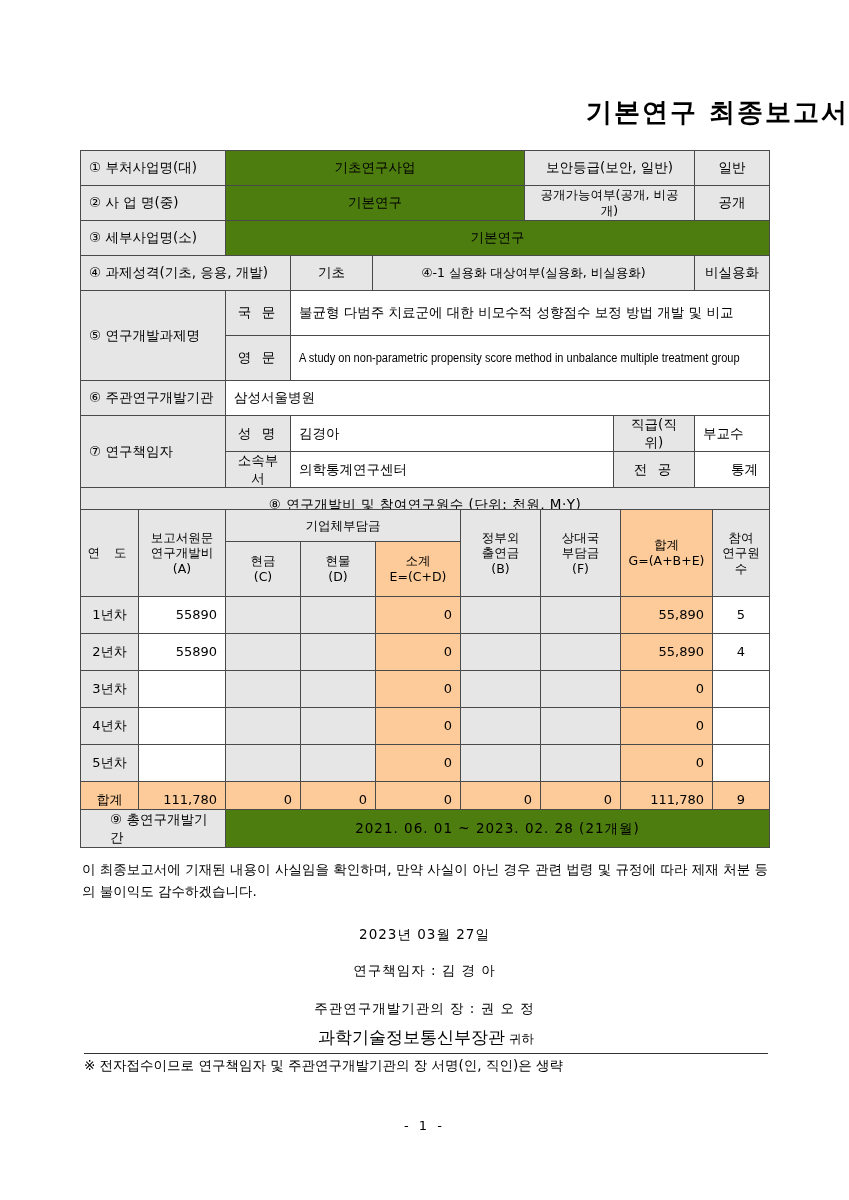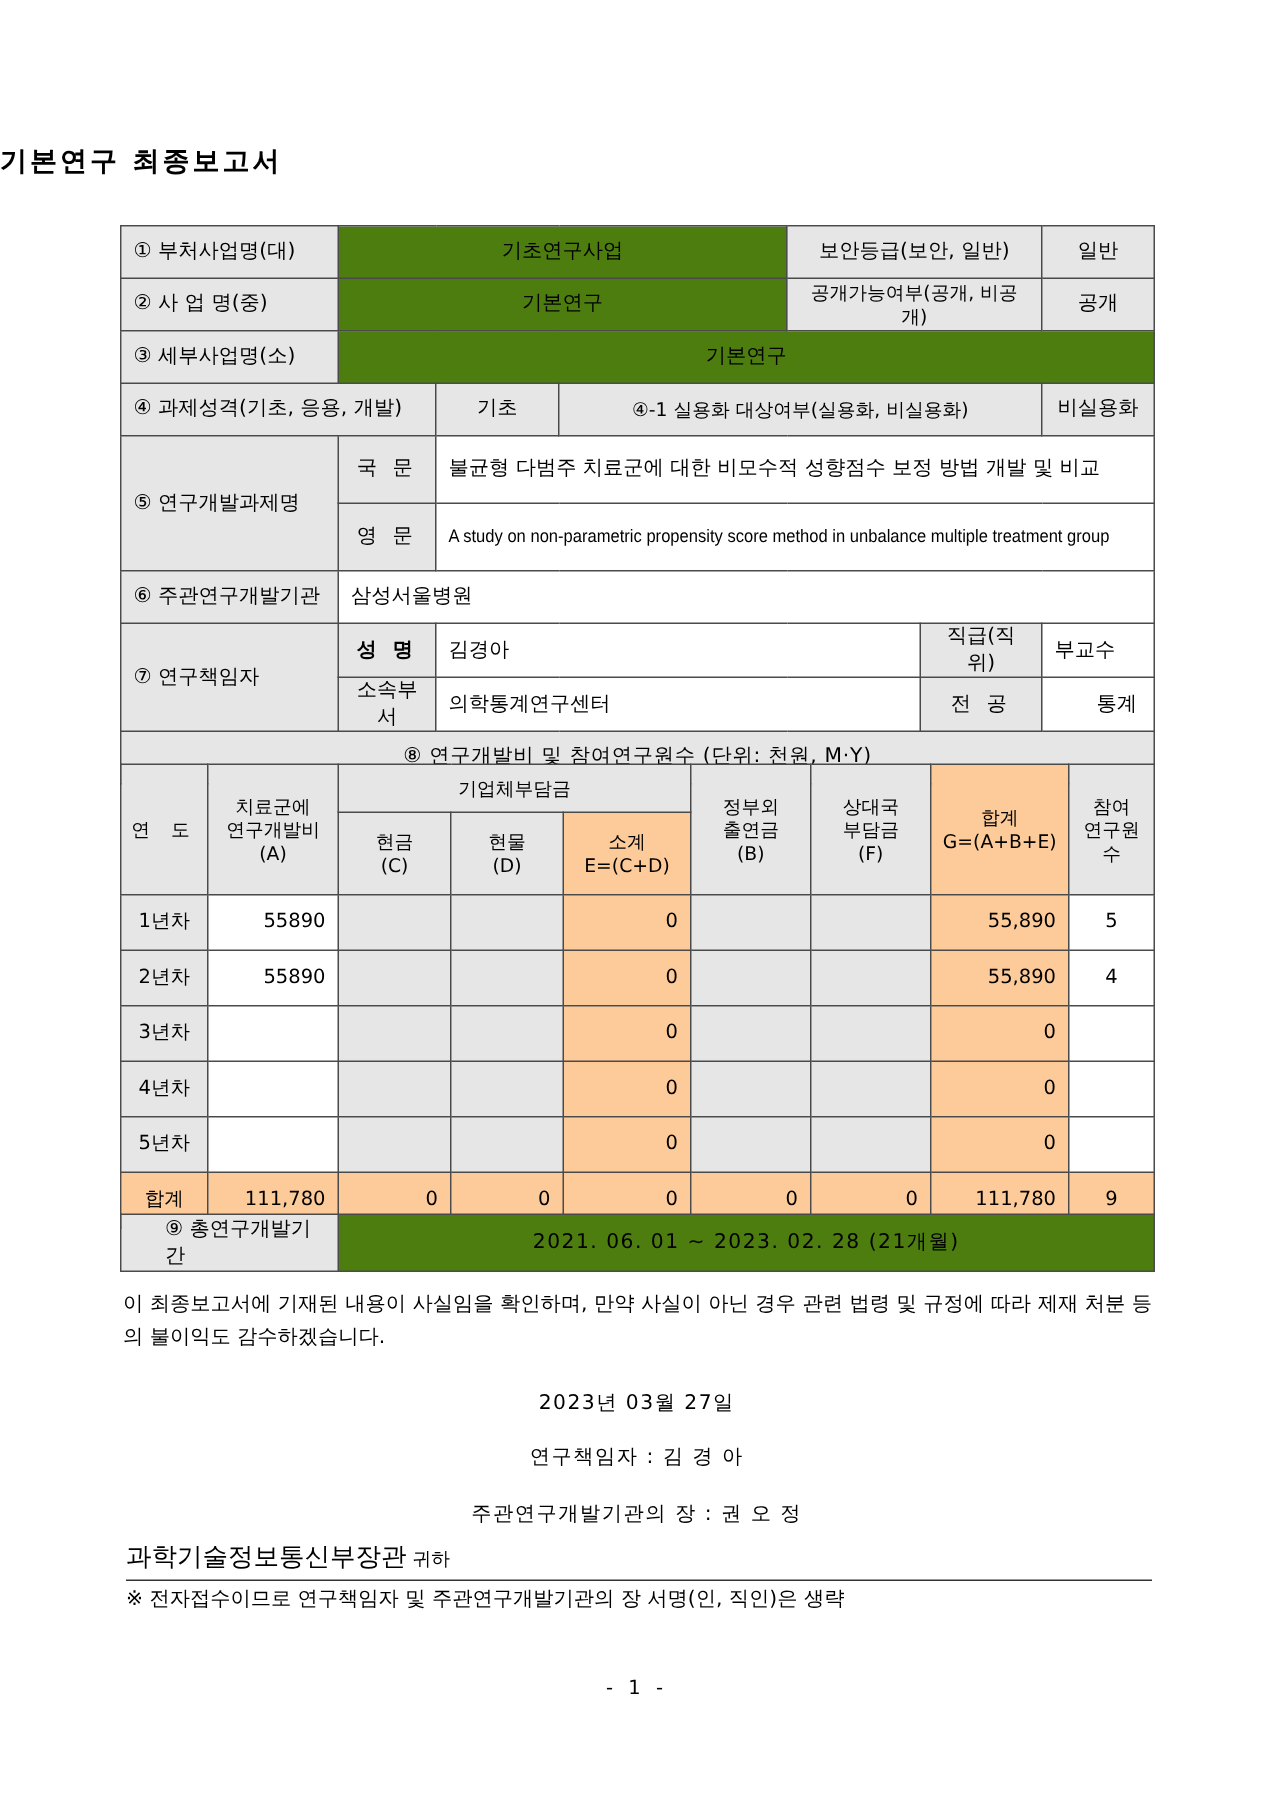--- a/index.html
+++ b/index.html
@@ -34,22 +34,22 @@
     letter-spacing: 0.6px;
     white-space: nowrap;
   }
 
   
   .doc-title {
     position: absolute;
     top: 95px;
     left: 0;
     width: 849px;
-    text-align: left;
-    font-size: 18px;
+    text-align: right;
+    font-size: 26px;
     font-weight: bold;
     letter-spacing: 2px;
   }
 
   
   .main-table {
     position: absolute;
     top: 150px;
     left: 80px;
     width: 689px;
@@ -157,20 +157,21 @@
     letter-spacing: 1px;
   }
   .addressee {
     position: absolute;
     top: 1026px;
     left: 84px;
     width: 684px;
     border-bottom: 1.5px solid #333;
     padding-bottom: 4px;
     font-size: 17px;
+    text-align: center;
   }
   .addressee .suffix {
     font-size: 12.5px;
     margin-left: 4px;
   }
   .note {
     position: absolute;
     top: 1057px;
     left: 84px;
     width: 684px;
@@ -246,21 +247,21 @@
       </td>
     </tr>
 
     <tr>
       <td class="hd-left">⑥ 주관연구개발기관</td>
       <td class="val-left" colspan="7">삼성서울병원</td>
     </tr>
 
     <tr>
       <td class="hd-left" rowspan="2" style="height:72px;">⑦ 연구책임자</td>
-      <td class="hd spaced2" style="height:36px;font-weight:bold;">성  명</td>
+      <td class="hd spaced2" style="height:36px;">성  명</td>
       <td class="val-left" colspan="4" style="height:36px;">김경아</td>
       <td class="hd" style="height:36px;">직급(직위)</td>
       <td class="val-left" style="height:36px;">부교수</td>
     </tr>
 
     <tr>
       <td class="hd" style="height:36px;text-align:center;">소속부서</td>
       <td class="val-left" colspan="4" style="height:36px;">의학통계연구센터</td>
       <td class="hd spaced2" style="height:36px;">전  공</td>
       <td class="val-left" style="height:36px;padding-left:36px;">통계</td>
@@ -282,21 +283,21 @@
       <col style="width:80px">
       <col style="width:80px">
       <col style="width:92px">
       <col style="width:57px">
     </colgroup>
 
     <tbody>
         <tr>
       <td class="hcell spaced" rowspan="2" style="height:87px;">연  도</td>
       <td class="hcell" rowspan="2" style="height:87px;">
-        <span>치료군에</span><br>
+        <span>보고서원문</span><br>
         <span>연구개발비</span><br>
         <span>(A)</span>
       </td>
       <td class="hcell" colspan="3" style="height:32px;">기업체부담금</td>
       <td class="hcell" rowspan="2" style="height:87px;">
         <span>정부외</span><br>
         <span>출연금</span><br>
         <span>(B)</span>
       </td>
       <td class="hcell" rowspan="2" style="height:87px;">

